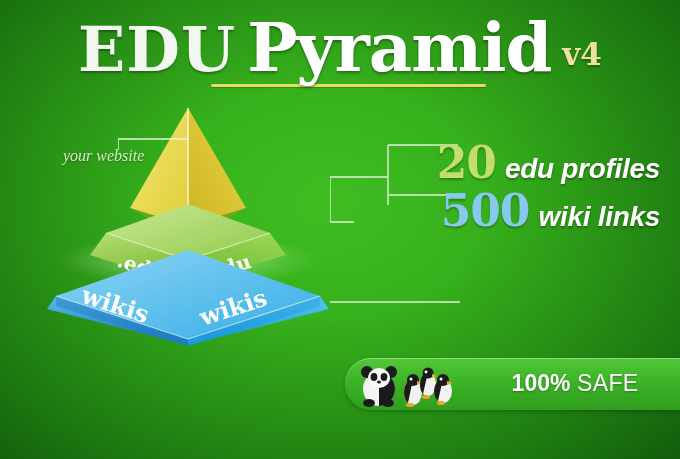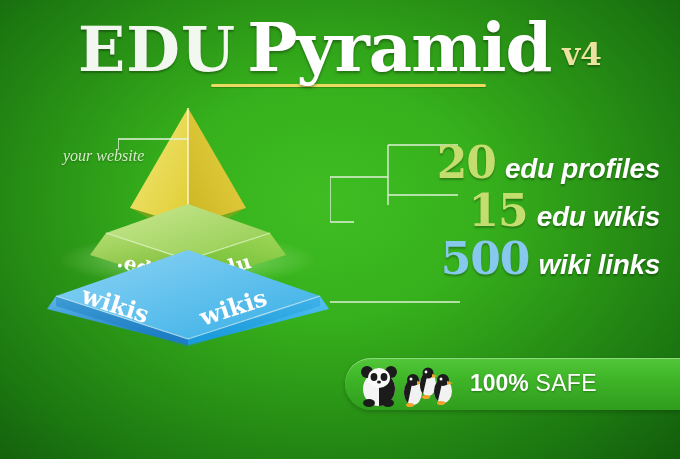--- a/index.html
+++ b/index.html
@@ -109,21 +109,21 @@
   
   #badge{
     position:absolute;left:345px;top:358px;width:335px;height:52px;
     border-radius:26px 0 0 26px;
     background:linear-gradient(to bottom,#52c73a 0%,#3fb528 40%,#2f9d1d 100%);
     box-shadow:inset 0 1px 0 rgba(255,255,255,.35), 0 2px 4px rgba(0,0,0,.22);
     display:flex;align-items:center;
   }
   #badge-icons{width:125px;height:52px;position:relative;flex:0 0 125px;}
   #badge-icons svg{position:absolute;left:0;top:0;}
-  #badge-text{flex:1;text-align:left;line-height:1.02;}
+  #badge-text{flex:1;text-align:center;line-height:1.02;}
   #safe-line{
     font-family:"Liberation Sans",sans-serif;font-size:23px;color:#ffffff;
     text-shadow:0 1px 2px rgba(0,0,0,.3);
   }
   #safe-line .pct{font-weight:700;}
   #safe-line .word{font-weight:400;letter-spacing:.3px;}
   #kw-line{
     font-family:"Liberation Sans",sans-serif;font-size:14.5px;color:#ffffff;
     text-shadow:0 1px 2px rgba(0,0,0,.3);margin-top:1px;
   }
@@ -230,24 +230,20 @@
 
     <path class="ln" d="M58 5 L58 65 M58 5 L128 5 M58 55 L128 55 M58 37 L0 37 M0 37 L0 82 M0 82 L24 82"></path>
 
     <path class="ln" d="M0 162 L130 162"></path>
   </svg>
 
   <div id="stats">
     <div class="stat">
       <span class="num n-green">20</span>
       <span class="lbl">edu profiles</span>
-    </div>
-    <div class="stat">
-      <span class="num n-green">15</span>
-      <span class="lbl">edu wikis</span>
     </div>
     <div class="stat">
       <span class="num n-blue">500</span>
       <span class="lbl">wiki links</span>
     </div>
   </div>
 
 
   <div id="badge">
     <div id="badge-icons">

